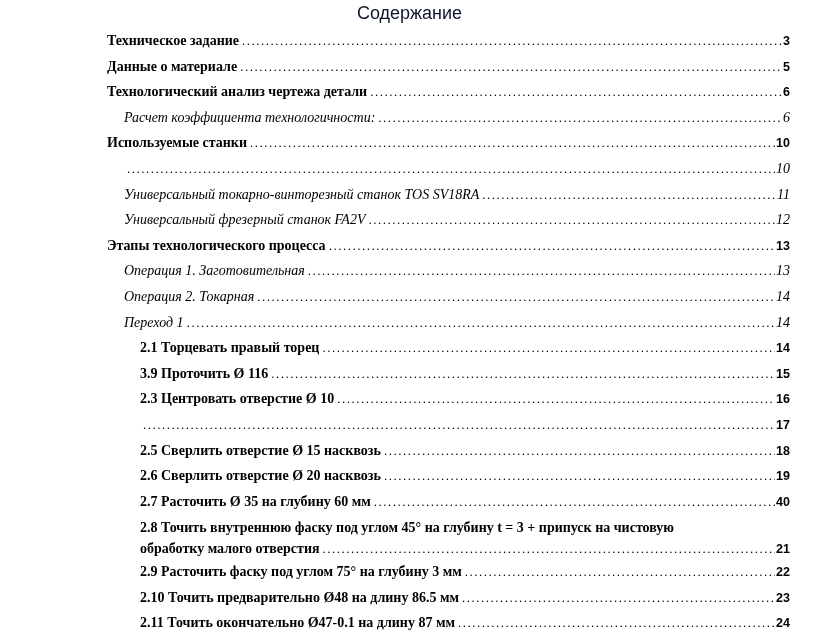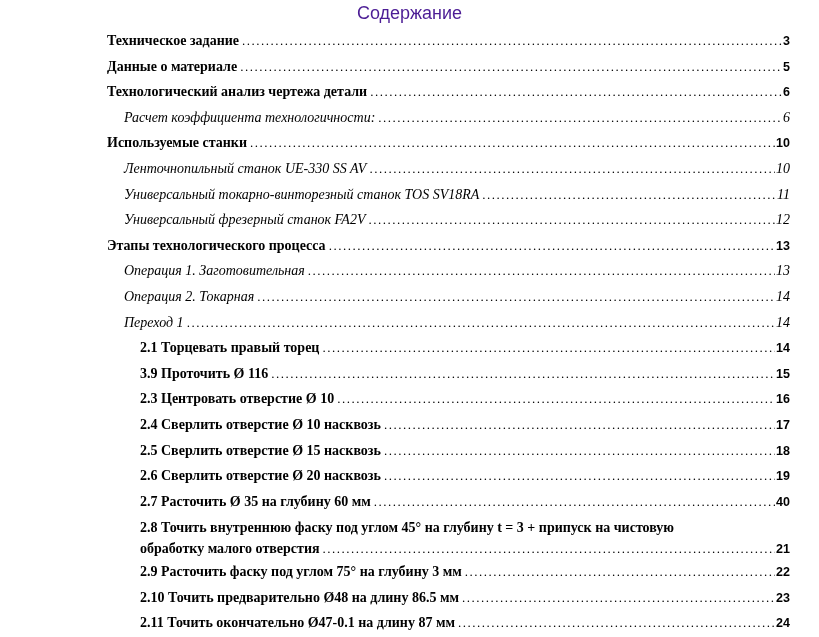--- a/index.html
+++ b/index.html
@@ -14,21 +14,21 @@
   }
   .title {
     position: absolute;
     top: 3px;
     left: 0;
     right: 0;
     text-align: center;
     font-family: "Liberation Sans", sans-serif;
     font-size: 18px;
     font-weight: 400;
-    color: #4c1d95;
+    color: #0f172a;
   }
   .toc {
     position: absolute;
     top: 28px;
     left: 107px;
     right: 29px;
   }
   .row {
     display: flex;
     align-items: baseline;
@@ -105,21 +105,20 @@
       <span class="label">Расчет коэффициента технологичности:</span>
       <span class="leader">............................................................................................................................................................................................................................................................................................................</span>
       <span class="pagenum pn-italic">6</span>
     </div>
     <div class="row lvl1">
       <span class="label">Используемые станки</span>
       <span class="leader">............................................................................................................................................................................................................................................................................................................</span>
       <span class="pagenum pn-sans">10</span>
     </div>
     <div class="row lvl2">
-      <span class="label">Ленточнопильный станок UE-330 SS AV</span>
       <span class="leader">............................................................................................................................................................................................................................................................................................................</span>
       <span class="pagenum pn-italic">10</span>
     </div>
     <div class="row lvl2">
       <span class="label">Универсальный токарно-винторезный станок TOS SV18RA</span>
       <span class="leader">............................................................................................................................................................................................................................................................................................................</span>
       <span class="pagenum pn-italic">11</span>
     </div>
     <div class="row lvl2">
       <span class="label">Универсальный фрезерный станок FA2V</span>
@@ -155,21 +154,20 @@
       <span class="label">3.9 Проточить Ø 116</span>
       <span class="leader">............................................................................................................................................................................................................................................................................................................</span>
       <span class="pagenum pn-sans">15</span>
     </div>
     <div class="row lvl3">
       <span class="label">2.3 Центровать отверстие Ø 10</span>
       <span class="leader">............................................................................................................................................................................................................................................................................................................</span>
       <span class="pagenum pn-sans">16</span>
     </div>
     <div class="row lvl3">
-      <span class="label">2.4 Сверлить отверстие Ø 10 насквозь</span>
       <span class="leader">............................................................................................................................................................................................................................................................................................................</span>
       <span class="pagenum pn-sans">17</span>
     </div>
     <div class="row lvl3">
       <span class="label">2.5 Сверлить отверстие Ø 15 насквозь</span>
       <span class="leader">............................................................................................................................................................................................................................................................................................................</span>
       <span class="pagenum pn-sans">18</span>
     </div>
     <div class="row lvl3">
       <span class="label">2.6 Сверлить отверстие Ø 20 насквозь</span>

